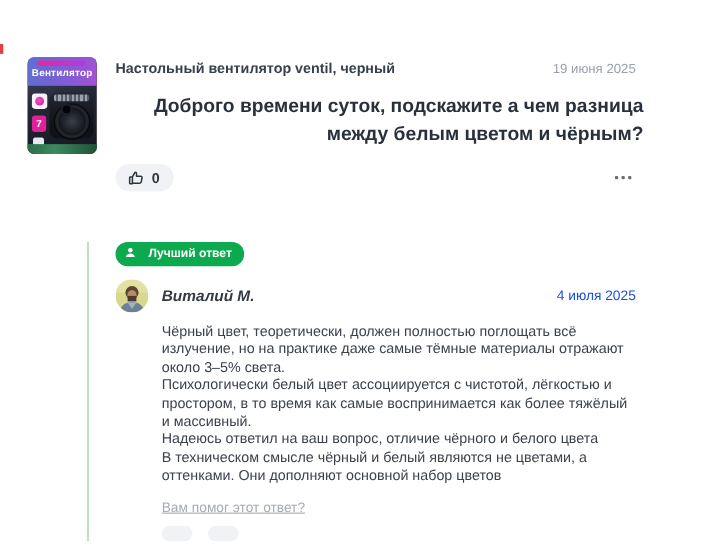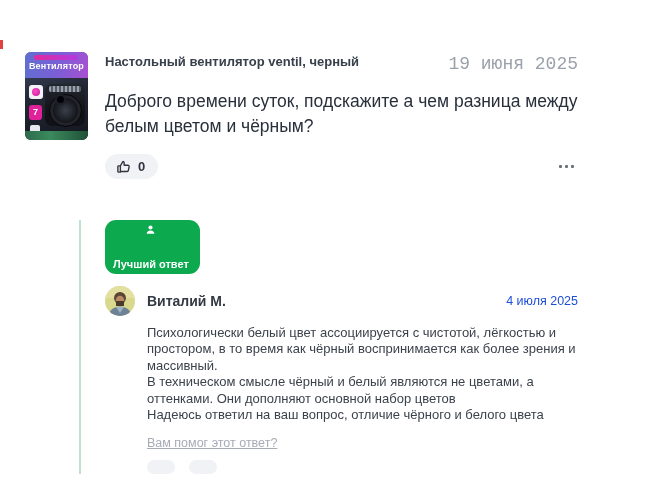--- a/index.html
+++ b/index.html
@@ -50,51 +50,51 @@
     background:radial-gradient(circle at 50% 50%,#3a3f49 0%,#14161b 55%,#23262e 60%,#0b0c10 100%);
     border:1px solid #060708;
   }
   .fan-hub{position:absolute;left:12px;top:12px;width:7px;height:7px;border-radius:50%;background:#02030a;
     box-shadow:0 0 0 2px #1d2027;}
   .thumb-grass{position:absolute;left:0;bottom:0;width:100%;height:9px;
     background:linear-gradient(90deg,#2c6b4c,#3b8a5d 40%,#1f5138);}
 
   
   .main{position:absolute;left:105px;top:14px;width:473px;}
-  .q-header{display:flex;justify-content:space-between;align-items:flex-start;}
+  .q-header{display:flex;justify-content:space-between;align-items:center;}
   .q-product{font-size:13px;font-weight:bold;color:#38404c;}
-  .q-date{font-size:18px;color:#9ba1ab;font-family:Liberation Mono, monospace;}
+  .q-date{font-size:12px;color:#9ba1ab;}
   .q-title{
-    margin-top:15px;width:480px;font-size:17.5px;line-height:25px;font-weight:normal;color:#28303b;
+    margin-top:15px;width:480px;font-size:17.5px;line-height:25px;font-weight:bold;color:#28303b;text-align:right;
   }
   .q-hidden{margin-top:9px;font-size:12.5px;color:#a6abb5;}
   .q-actions{margin-top:15px;display:flex;align-items:center;justify-content:space-between;}
   .like-pill{
     display:inline-flex;align-items:center;gap:7px;background:#f1f2f6;border:none;cursor:pointer;
     border-radius:14px;padding:5px 13px 5px 11px;font-family:inherit;
     font-size:13px;font-weight:bold;color:#2f353e;
   }
   .like-pill svg{display:block;}
 
   .dots{display:inline-flex;gap:3px;align-items:center;cursor:pointer;background:none;border:none;padding:4px;}
   .dots i{width:3px;height:3px;border-radius:1px;background:#6b7077;display:block;}
 
   
   .answer-wrap{
     position:absolute;left:79px;top:180px;width:499px;box-sizing:border-box;
     border-left:2px solid #bfe0cb;padding-left:24px;
   }
   .best-badge{
-    display:inline-flex;align-items:center;gap:21px;background:#0ca94e;color:#fff;cursor:default;
-    border-radius:11px;padding:4px 11px 4px 8px;font-size:11px;font-weight:bold;flex-direction:column;
+    display:inline-flex;align-items:center;gap:11px;background:#0ca94e;color:#fff;cursor:default;
+    border-radius:11px;padding:4px 11px 4px 8px;font-size:11px;font-weight:bold;
   }
   .ans-header{margin-top:12px;display:flex;align-items:center;}
   .avatar{width:30px;height:30px;border-radius:50%;overflow:hidden;flex:0 0 30px;}
   .avatar svg{display:block;}
-  .ans-name{margin-left:12px;font-size:14px;font-weight:bold;color:#333a44;flex:1;}
+  .ans-name{margin-left:12px;font-size:14px;font-weight:bold;color:#333a44;flex:1;font-style:italic;}
   .ans-date{font-size:12.5px;color:#1d4ed8;}
   .ans-body{margin:9px 0 0 42px;width:434px;font-size:13px;line-height:16.4px;color:#3c424c;}
   .ans-body p{margin:0;}
   .helpful{margin:13px 0 0 42px;font-size:12.5px;color:#a6abb5;text-decoration:underline;}
   .ans-footer{margin:10px 0 0 42px;width:434px;display:flex;align-items:center;}
   .vote-pill{
     display:inline-flex;align-items:center;gap:5px;background:#f1f2f6;border:none;cursor:pointer;
     border-radius:8px;padding:7px 14px;font-family:inherit;
     font-size:13px;font-weight:bold;color:#2f353e;margin-right:14px;
   }
@@ -166,23 +166,24 @@
           <rect x="11" y="15" width="8" height="5" fill="#4a3a2c"></rect>
           <path d="M4 30c0-6 5-9.5 11-9.5S26 24 26 30z" fill="#6e8296"></path>
           <path d="M11 21h8l-4 6z" fill="#9fb3c4"></path>
         </svg>
       </span>
       <span class="ans-name">Виталий М.</span>
       <span class="ans-date">4 июля 2025</span>
     </div>
 
     <div class="ans-body">
-      <p>Психологически белый цвет ассоциируется с чистотой, лёгкостью и простором, в то время как чёрный воспринимается как более зрения и массивный.</p>
+      <p>Чёрный цвет, теоретически, должен полностью поглощать всё излучение, но на практике даже самые тёмные материалы отражают около 3–5% света.</p>
+      <p>Психологически белый цвет ассоциируется с чистотой, лёгкостью и простором, в то время как самые воспринимается как более тяжёлый и массивный.</p>
+      <p>Надеюсь ответил на ваш вопрос, отличие чёрного и белого цвета</p>
       <p>В техническом смысле чёрный и белый являются не цветами, а оттенками. Они дополняют основной набор цветов</p>
-      <p>Надеюсь ответил на ваш вопрос, отличие чёрного и белого цвета</p>
     </div>
 
     <div class="helpful">Вам помог этот ответ?</div>
 
     <div class="ans-footer">
       <button class="vote-pill">
         
         
       </button>
       <button class="vote-pill">

